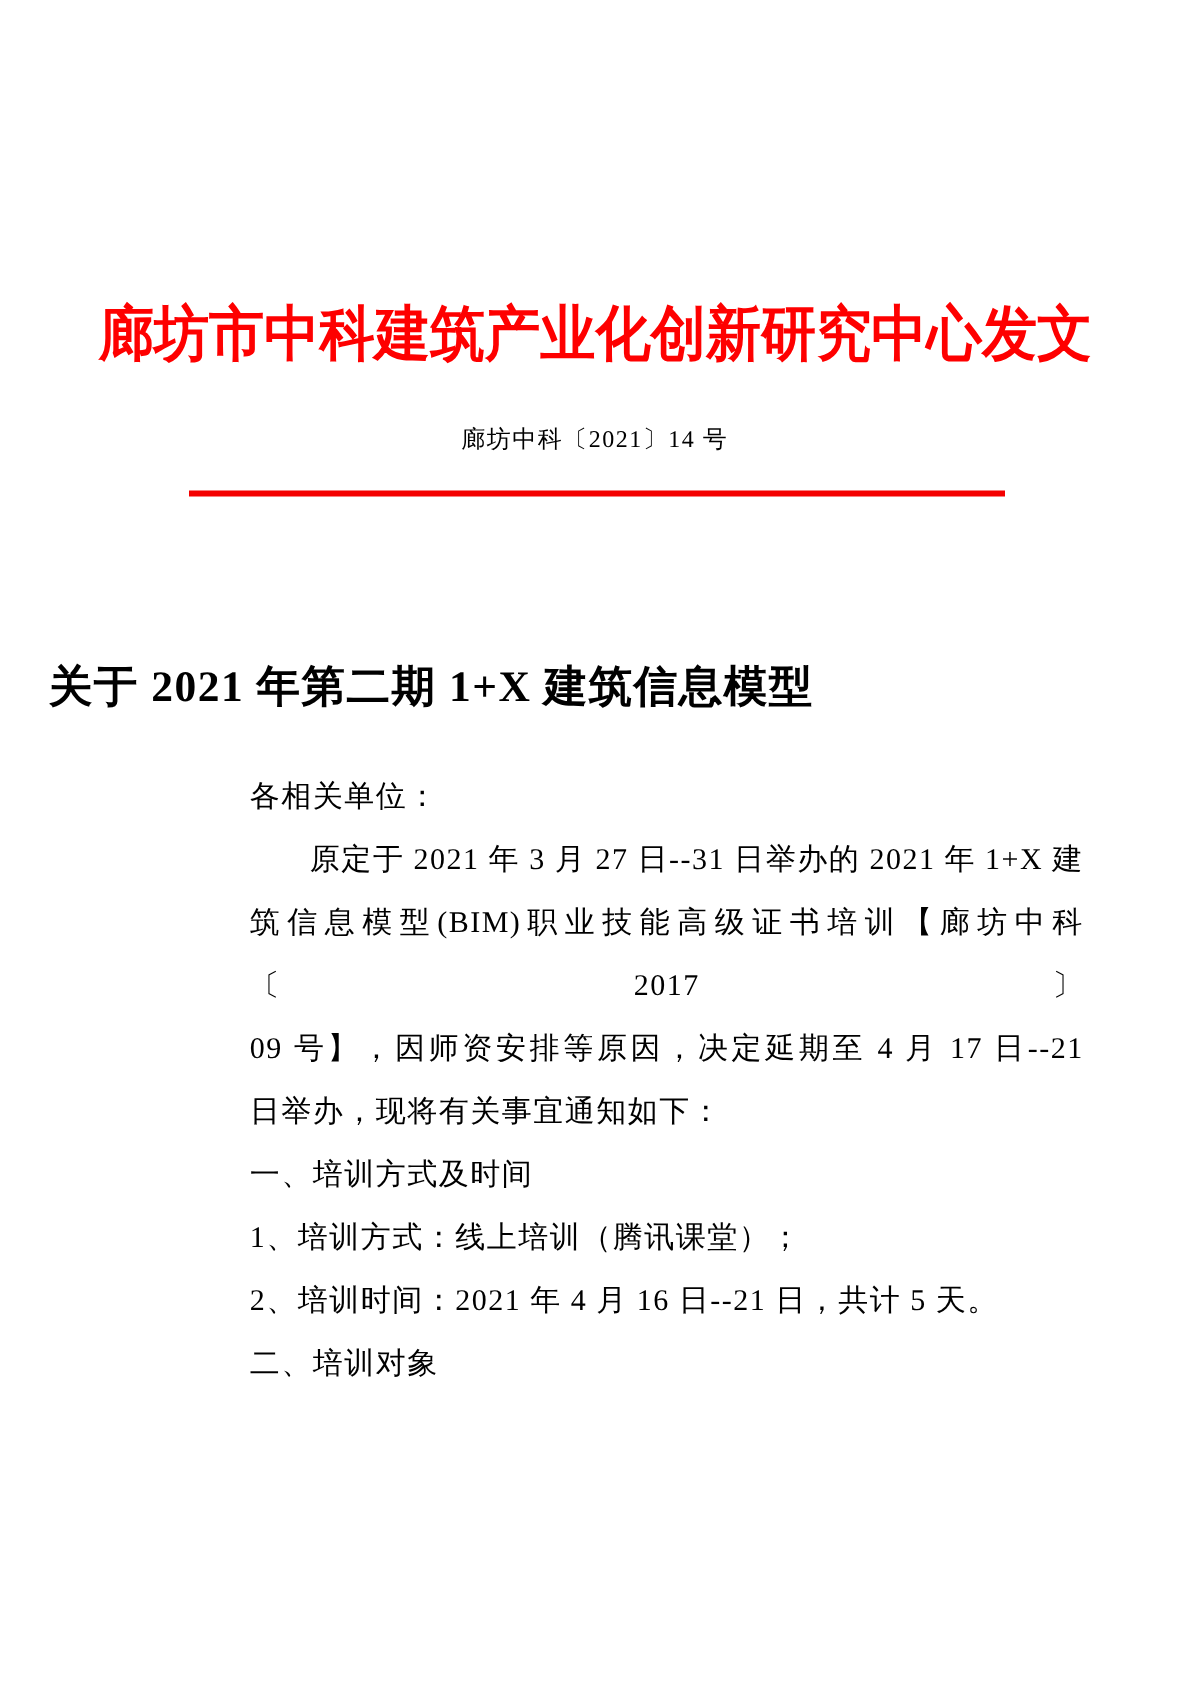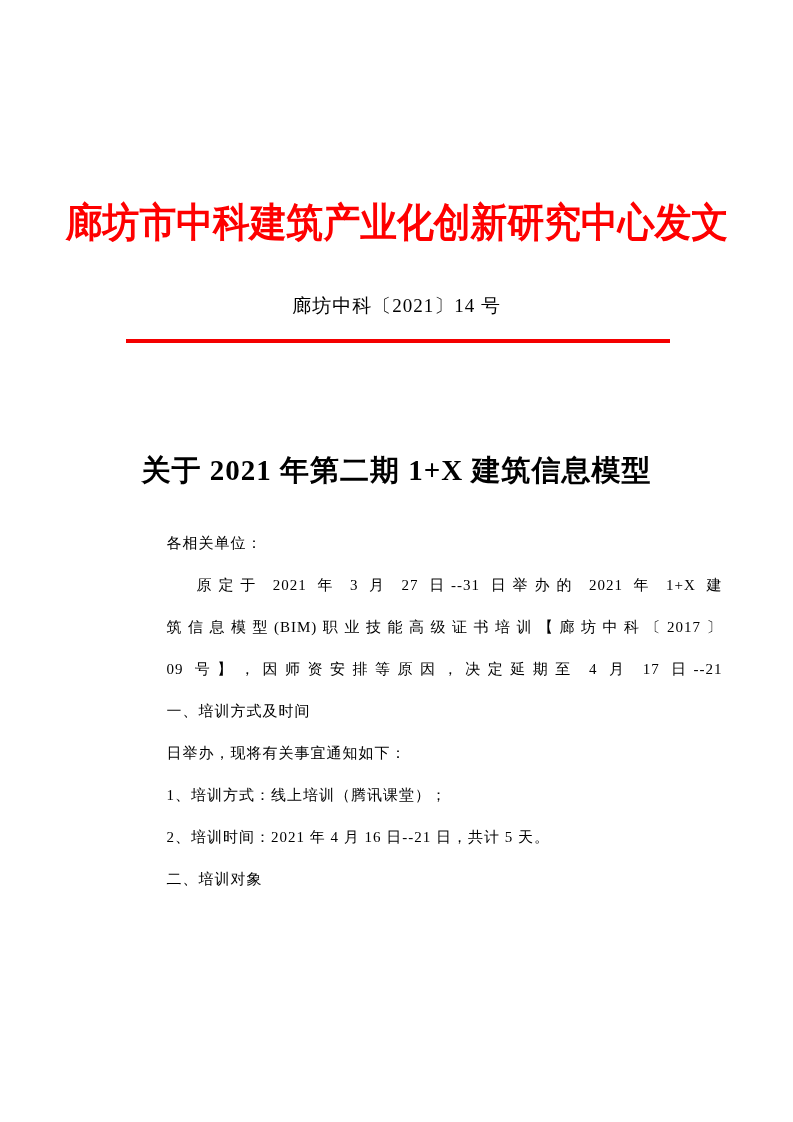--- a/index.html
+++ b/index.html
@@ -33,52 +33,52 @@
     display: inline-block;
     font-size: 40px;
     font-weight: bold;
     color: var(--header-red);
     letter-spacing: 0px;
     transform: scaleX(0.92);
     transform-origin: center;
   }
   
   .doc-number {
-    margin-top: 40px;
+    margin-top: 27px;
     text-align: center;
-    font-size: 19px;
+    font-size: 16px;
     line-height: 24px;
     letter-spacing: 1px;
     color: var(--text-black);
   }
   
   .red-line {
     height: 4px;
     margin: 21px 91px 0 93px;
     background: var(--divider-red);
   }
   
   .doc-title {
     margin-top: 97px;
-    text-align: center;
+    text-align: left;
     font-weight: bold;
     font-size: 29px;
     color: var(--text-black);
   }
   .doc-title-line {
     line-height: 60px;
     letter-spacing: 1px;
     white-space: nowrap;
   }
   
   .body-block {
     margin-top: 22px;
     margin-left: 134px;
     width: 556px;
-    font-size: 15px;
+    font-size: 20px;
     line-height: 42px;
     letter-spacing: 1px;
     color: var(--text-black);
   }
   .para-line {
     margin: 0;
   }
   .para-line.indent { text-indent: 2em; }
   .para-line.justify {
     text-align: justify;
@@ -102,20 +102,20 @@
 
   <div class="doc-title">
     <div class="doc-title-line">关于 2021 年第二期 1+X 建筑信息模型</div>
   </div>
 
   <div class="body-block">
     <p class="para-line">各相关单位：</p>
     <p class="para-line indent justify">原定于 2021 年 3 月 27 日--31 日举办的 2021 年 1+X 建</p>
     <p class="para-line justify">筑信息模型(BIM)职业技能高级证书培训【廊坊中科〔2017〕</p>
     <p class="para-line justify">09 号】，因师资安排等原因，决定延期至 4 月 17 日--21</p>
+    <p class="para-line">日举办，现将有关事宜通知如下：</p>
     <p class="para-line">一、培训方式及时间</p>
-    <p class="para-line">日举办，现将有关事宜通知如下：</p>
     <p class="para-line">1、培训方式：线上培训（腾讯课堂）；</p>
     <p class="para-line">2、培训时间：2021 年 4 月 16 日--21 日，共计 5 天。</p>
     <p class="para-line">二、培训对象</p>
   </div>
 
 </div>
 
 </body></html>

